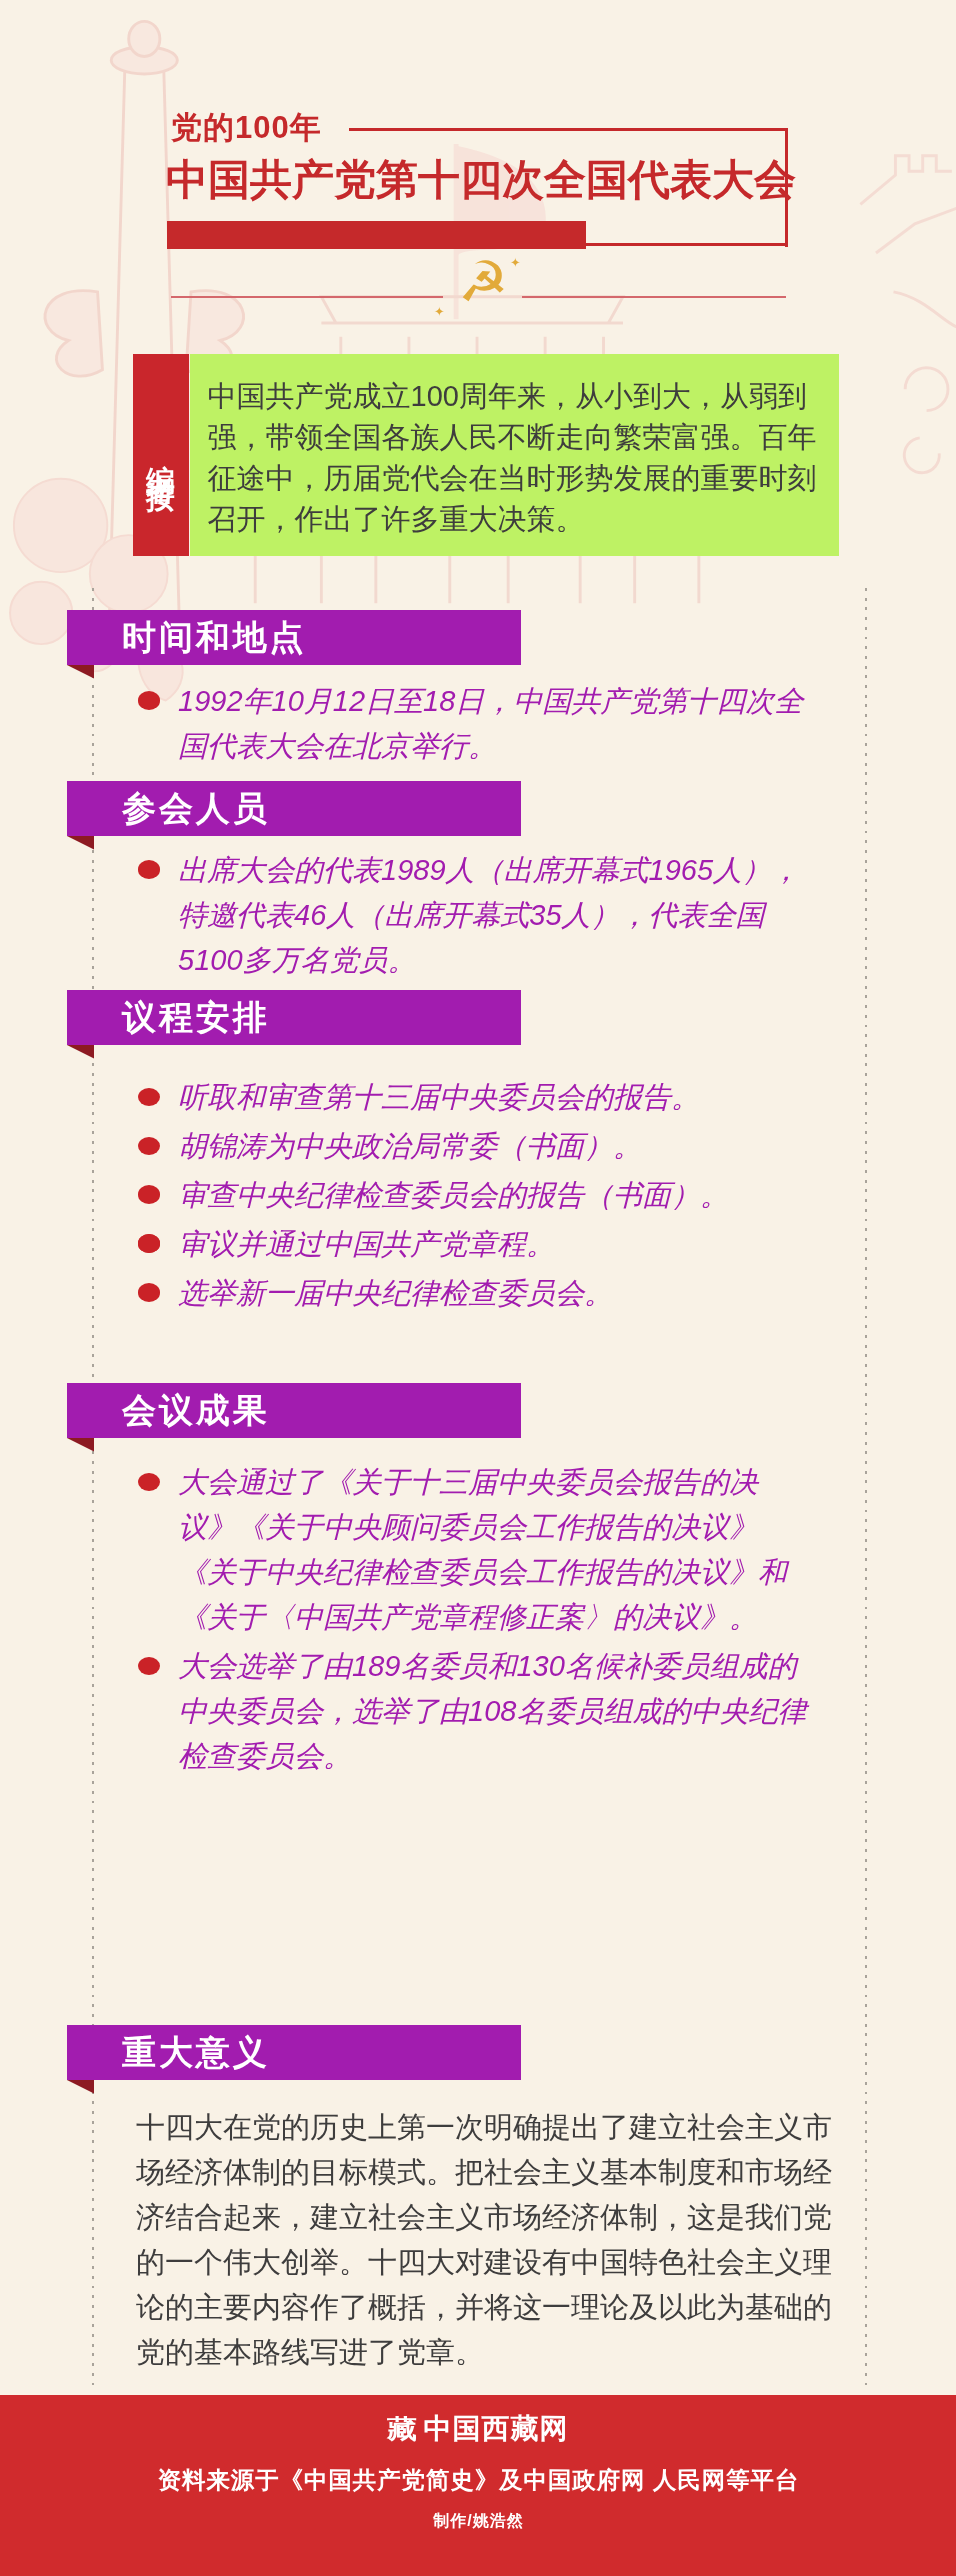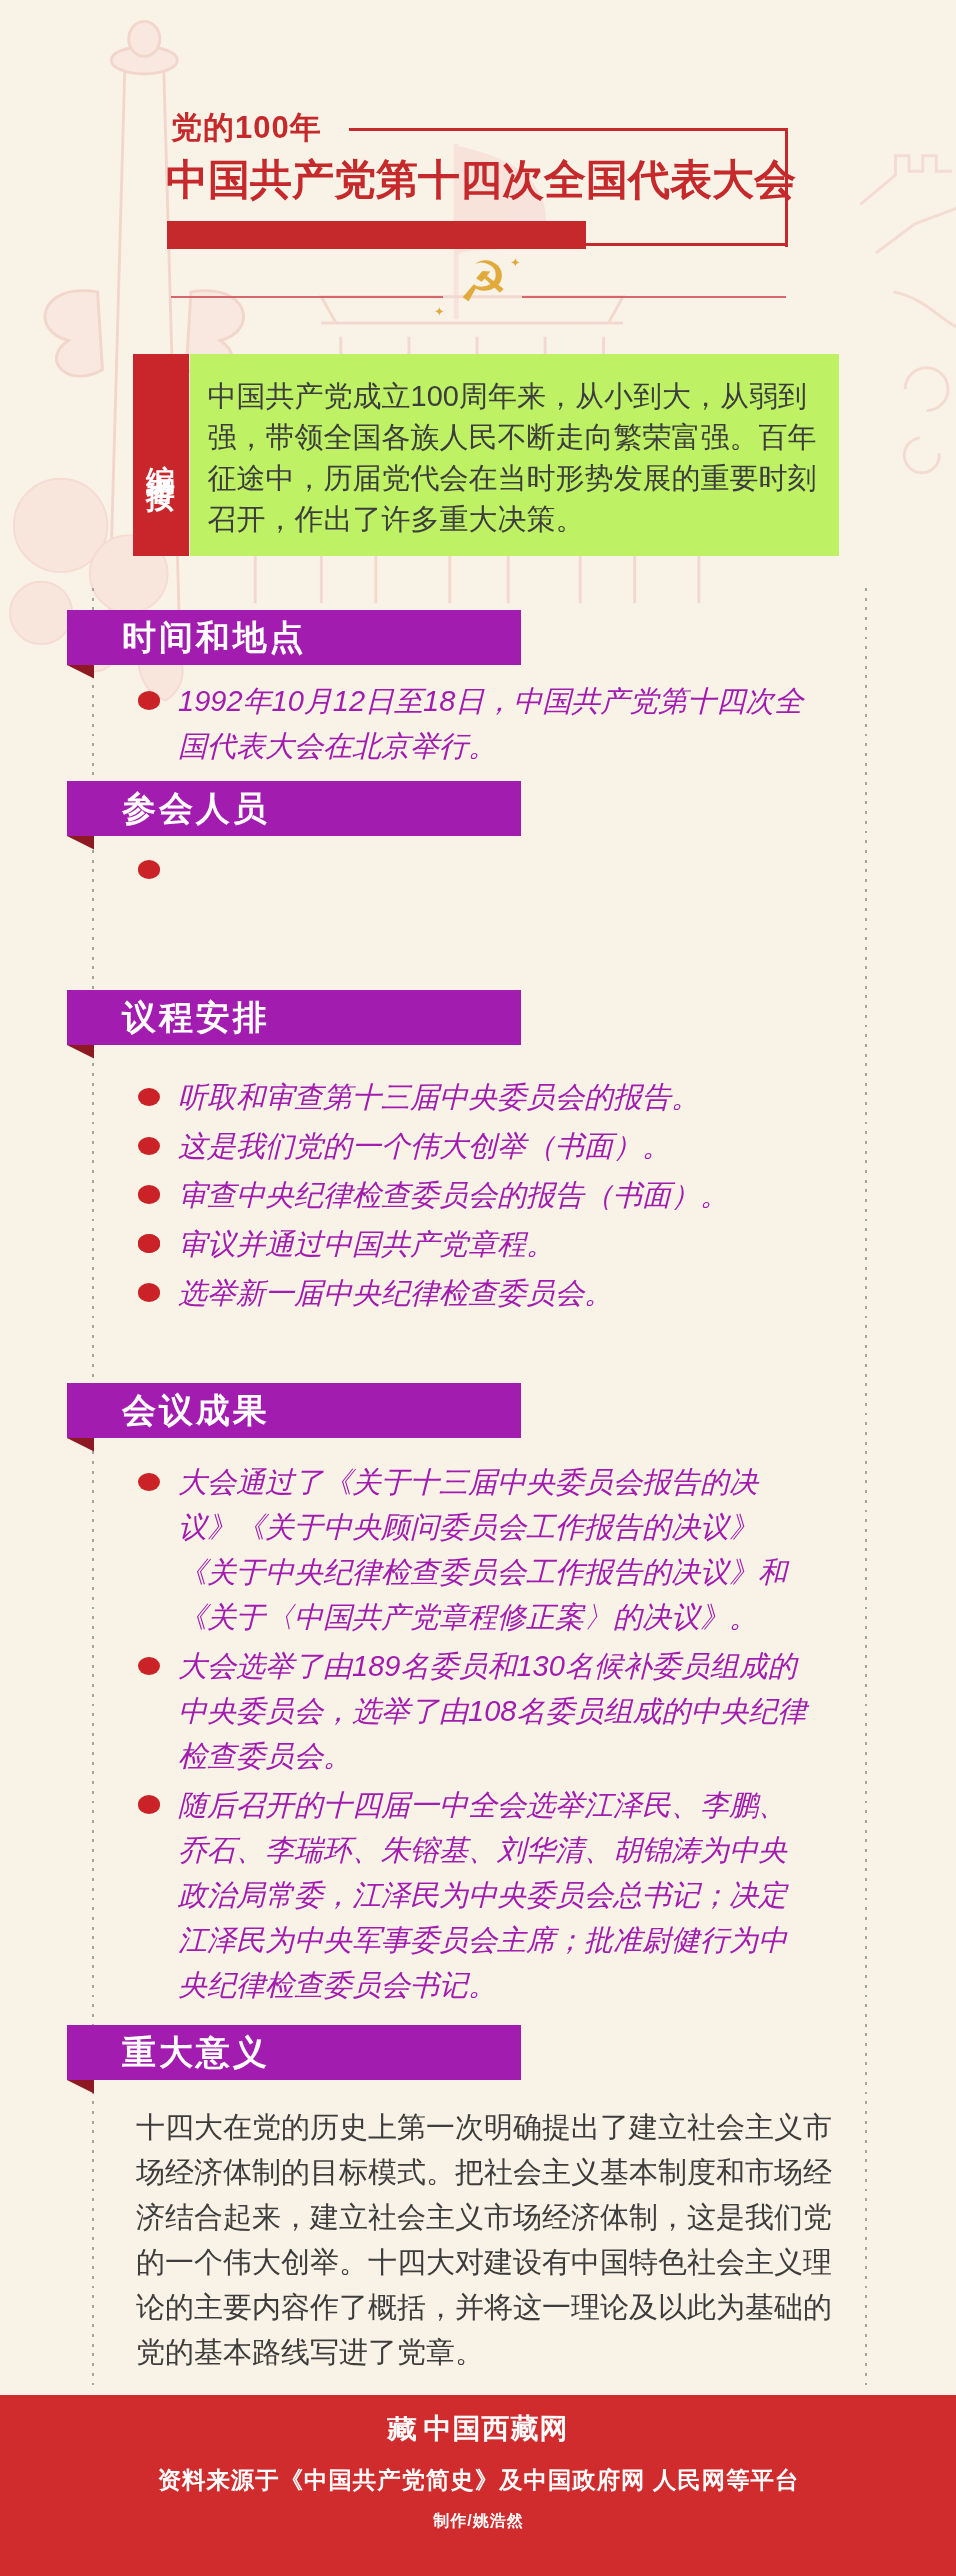--- a/index.html
+++ b/index.html
@@ -148,36 +148,37 @@
         </div>
       </section>
       <section class="sec sec-1">
         <div class="banner">
           <span class="banner-label">参会人员</span>
           <span class="fold"></span>
         </div>
         <div class="content">
           <div class="item">
             <span class="dot"></span>
+            <p>出席大会的代表1989人（出席开幕式1965人），特邀代表46人（出席开幕式35人），代表全国5100多万名党员。</p>
           </div>
         </div>
       </section>
       <section class="sec sec-2">
         <div class="banner">
           <span class="banner-label">议程安排</span>
           <span class="fold"></span>
         </div>
         <div class="content">
           <div class="item">
             <span class="dot"></span>
             <p>听取和审查第十三届中央委员会的报告。</p>
           </div>
           <div class="item">
             <span class="dot"></span>
-            <p>这是我们党的一个伟大创举（书面）。</p>
+            <p>胡锦涛为中央政治局常委（书面）。</p>
           </div>
           <div class="item">
             <span class="dot"></span>
             <p>审查中央纪律检查委员会的报告（书面）。</p>
           </div>
           <div class="item">
             <span class="dot"></span>
           </div>
           <div class="item">
             <span class="dot"></span>
@@ -195,24 +196,20 @@
           <span class="fold"></span>
         </div>
         <div class="content">
           <div class="item">
             <span class="dot"></span>
             <p>大会通过了《关于十三届中央委员会报告的决议》《关于中央顾问委员会工作报告的决议》《关于中央纪律检查委员会工作报告的决议》和《关于〈中国共产党章程修正案〉的决议》。</p>
           </div>
           <div class="item">
             <span class="dot"></span>
             <p>大会选举了由189名委员和130名候补委员组成的中央委员会，选举了由108名委员组成的中央纪律检查委员会。</p>
-          </div>
-          <div class="item">
-            <span class="dot"></span>
-            <p>随后召开的十四届一中全会选举江泽民、李鹏、乔石、李瑞环、朱镕基、刘华清、胡锦涛为中央政治局常委，江泽民为中央委员会总书记；决定江泽民为中央军事委员会主席；批准尉健行为中央纪律检查委员会书记。</p>
           </div>
         </div>
       </section>
       <section class="sec sec-4">
         <div class="banner">
           <span class="banner-label">重大意义</span>
           <span class="fold"></span>
         </div>
         <div class="content">
           <p class="para">十四大在党的历史上第一次明确提出了建立社会主义市场经济体制的目标模式。把社会主义基本制度和市场经济结合起来，建立社会主义市场经济体制，这是我们党的一个伟大创举。十四大对建设有中国特色社会主义理论的主要内容作了概括，并将这一理论及以此为基础的党的基本路线写进了党章。</p>

